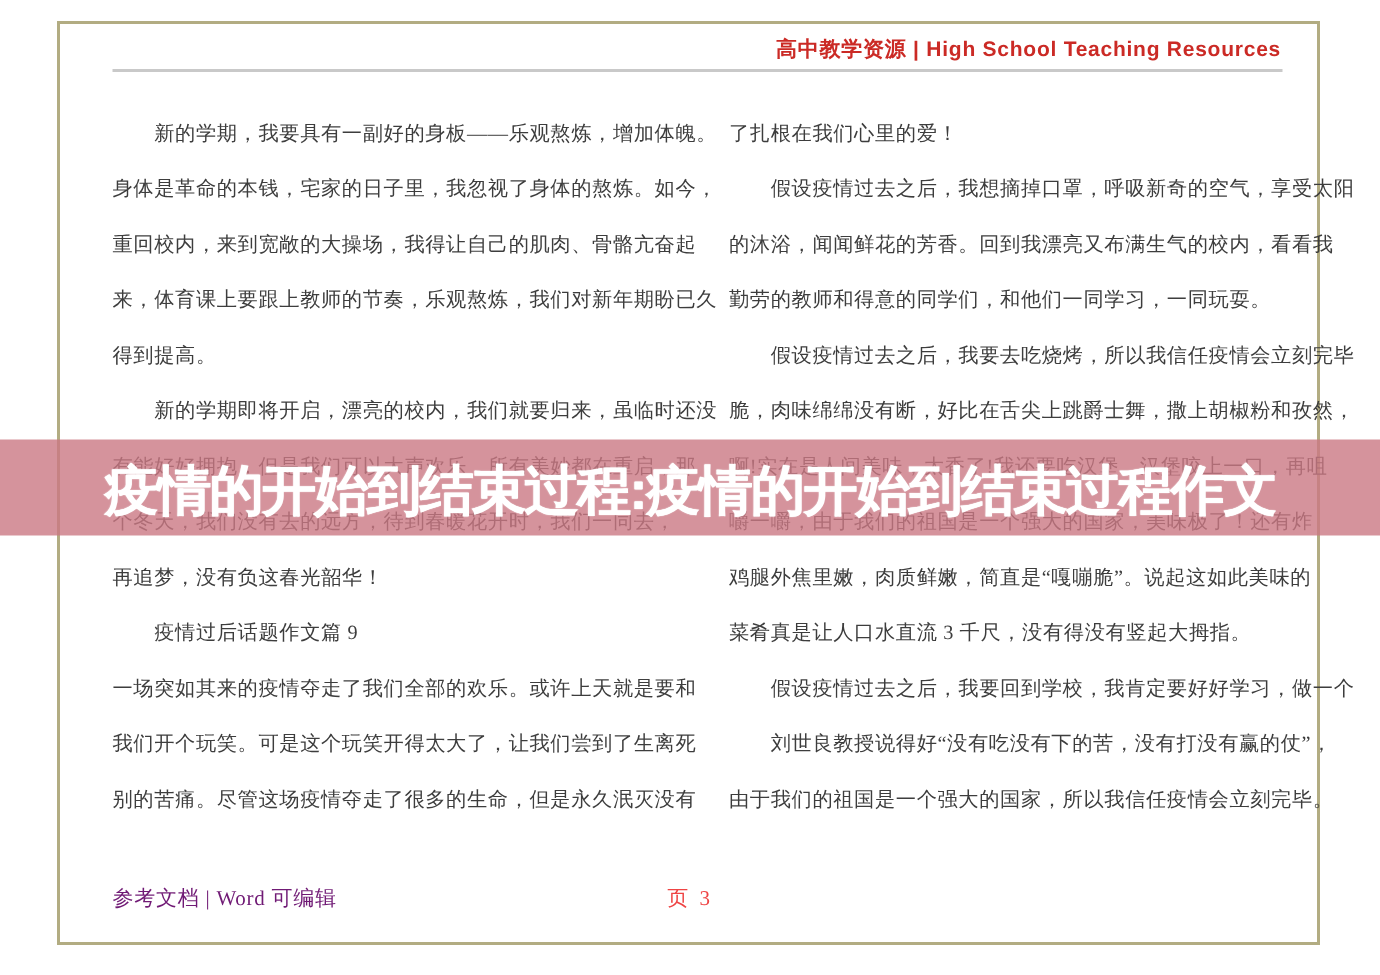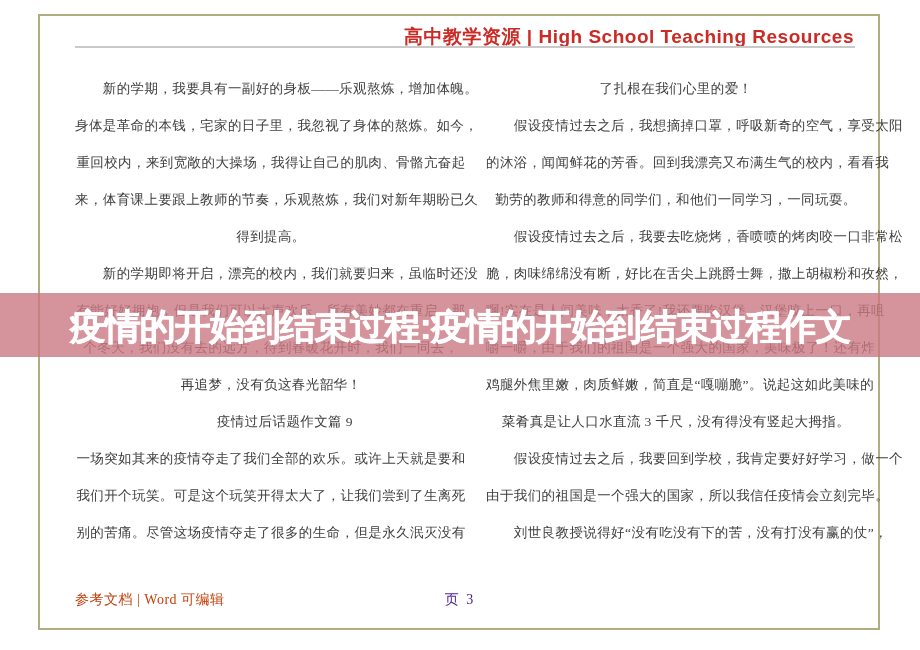--- a/index.html
+++ b/index.html
@@ -7,53 +7,53 @@
     width:920px;height:650px;position:relative;background:#ffffff;
     font-family:"Liberation Serif","DejaVu Serif",serif;
     overflow:hidden;
   }
   .page-border{
     position:absolute;left:38px;top:14px;width:838px;height:612px;
     border:2px solid #b2ac82;background:#ffffff;
   }
   .header-brand{
     position:absolute;top:24px;right:66px;z-index:2;
-    color:#cb2a25;font-size:19px;font-weight:bold;
+    color:#cb2a25;font-size:14px;font-weight:bold;
     font-family:"Liberation Sans","DejaVu Sans",sans-serif;
     letter-spacing:0.5px;white-space:nowrap;
   }
   .header-rule{
     position:absolute;left:75px;top:46px;width:780px;height:2px;
     background:#c9c9c9;z-index:2;
   }
   .column{position:absolute;top:70px;z-index:1;}
   .col-left{left:75px;width:392px;}
   .col-right{left:486px;width:380px;}
   .line{
     height:37px;line-height:37px;font-size:13.5px;color:#3d3d3d;
-    letter-spacing:0.4px;white-space:nowrap;text-align:center;
+    letter-spacing:0.4px;white-space:nowrap;
   }
   .banner{
     position:absolute;left:0;top:293px;width:920px;height:64px;
     background:rgba(203,120,131,0.80);z-index:5;
     display:flex;align-items:center;justify-content:center;
   }
   .banner-title{
     color:#ffffff;font-size:36px;font-weight:900;
     font-family:"Liberation Sans","DejaVu Sans",sans-serif;
     letter-spacing:-1px;white-space:nowrap;padding-top:5px;
     text-shadow:0 0 1px #ffffff, 0.5px 0 0 #ffffff;
   }
   .footer-doc-info{
     position:absolute;left:75px;top:590px;height:20px;line-height:20px;
-    font-size:14px;color:#c2410c;z-index:2;letter-spacing:0.5px;
+    font-size:14px;color:#701a75;z-index:2;letter-spacing:0.5px;
   }
   .footer-page{
     position:absolute;left:0;top:590px;width:920px;height:20px;line-height:20px;
-    text-align:center;font-size:14px;color:#4c1d95;z-index:2;letter-spacing:2px;
+    text-align:center;font-size:14px;color:#ef4444;z-index:2;letter-spacing:2px;
   }
 </style>
 </head>
 <body>
 
 <div class="page-border"></div>
 
 <div class="header-brand">高中教学资源 | High School Teaching Resources</div>
 
 <div class="header-rule"></div>
@@ -72,29 +72,29 @@
     <div class="line">一场突如其来的疫情夺走了我们全部的欢乐。或许上天就是要和</div>
     <div class="line">我们开个玩笑。可是这个玩笑开得太大了，让我们尝到了生离死</div>
     <div class="line">别的苦痛。尽管这场疫情夺走了很多的生命，但是永久泯灭没有</div>
   </div>
 
 <div class="column col-right">
     <div class="line">了扎根在我们心里的爱！</div>
     <div class="line">　　假设疫情过去之后，我想摘掉口罩，呼吸新奇的空气，享受太阳</div>
     <div class="line">的沐浴，闻闻鲜花的芳香。回到我漂亮又布满生气的校内，看看我</div>
     <div class="line">勤劳的教师和得意的同学们，和他们一同学习，一同玩耍。</div>
-    <div class="line">　　假设疫情过去之后，我要去吃烧烤，香喷喷的烤肉咬一口非常松</div>
+    <div class="line">　　假设疫情过去之后，我要去吃烧烤，所以我信任疫情会立刻完毕</div>
     <div class="line">脆，肉味绵绵没有断，好比在舌尖上跳爵士舞，撒上胡椒粉和孜然，</div>
     <div class="line">啊!实在是人间美味，太香了!我还要吃汉堡，汉堡咬上一口，再咀</div>
     <div class="line">嚼一嚼，由于我们的祖国是一个强大的国家，美味极了！还有炸</div>
     <div class="line">鸡腿外焦里嫩，肉质鲜嫩，简直是“嘎嘣脆”。说起这如此美味的</div>
     <div class="line">菜肴真是让人口水直流 3 千尺，没有得没有竖起大拇指。</div>
     <div class="line">　　假设疫情过去之后，我要回到学校，我肯定要好好学习，做一个</div>
+    <div class="line">　　刘世良教授说得好“没有吃没有下的苦，没有打没有赢的仗”，</div>
     <div class="line">由于我们的祖国是一个强大的国家，所以我信任疫情会立刻完毕。</div>
-    <div class="line">　　刘世良教授说得好“没有吃没有下的苦，没有打没有赢的仗”，</div>
   </div>
 
 <div class="banner">
   <div class="banner-title">疫情的开始到结束过程:疫情的开始到结束过程作文</div>
 </div>
 
 <div class="footer-doc-info">参考文档 | Word 可编辑</div>
 
 <div class="footer-page">页 3</div>
 

